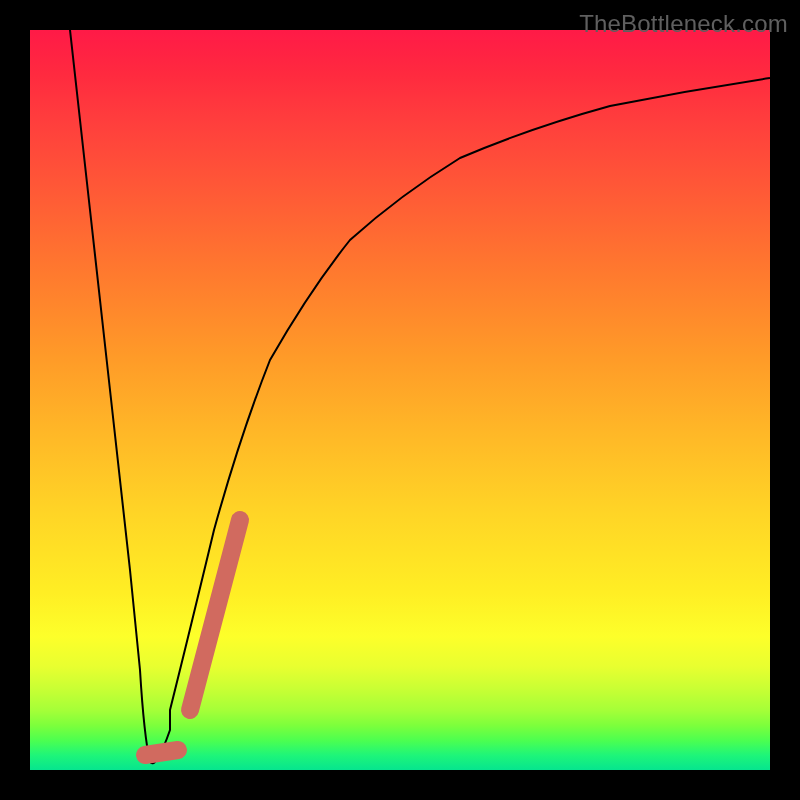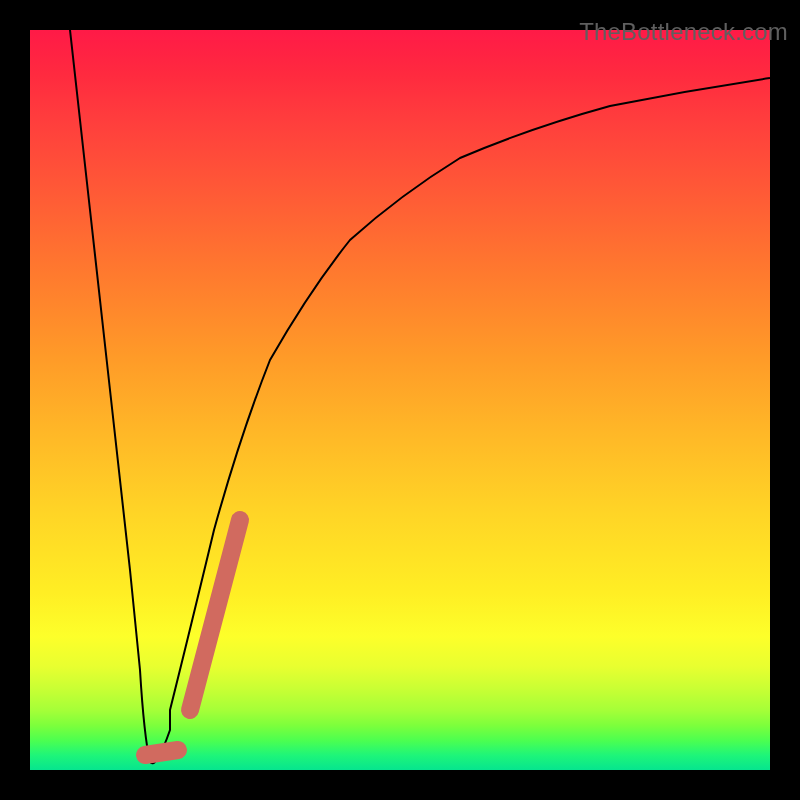--- a/index.html
+++ b/index.html
@@ -61,21 +61,21 @@
     stroke-width: 2;
   }
   .accent {
     fill: none;
     stroke: #d16a5f;
     stroke-width: 18;
     stroke-linecap: round;
   }
   .watermark {
     position: absolute;
-    top: 18px;
+    top: 10px;
     right: 12px;
     color: #5f5f5f;
     font-size: 24px;
     letter-spacing: 0.2px;
     font-weight: 500;
   }
 </style>
 </head>
 <body>
 

